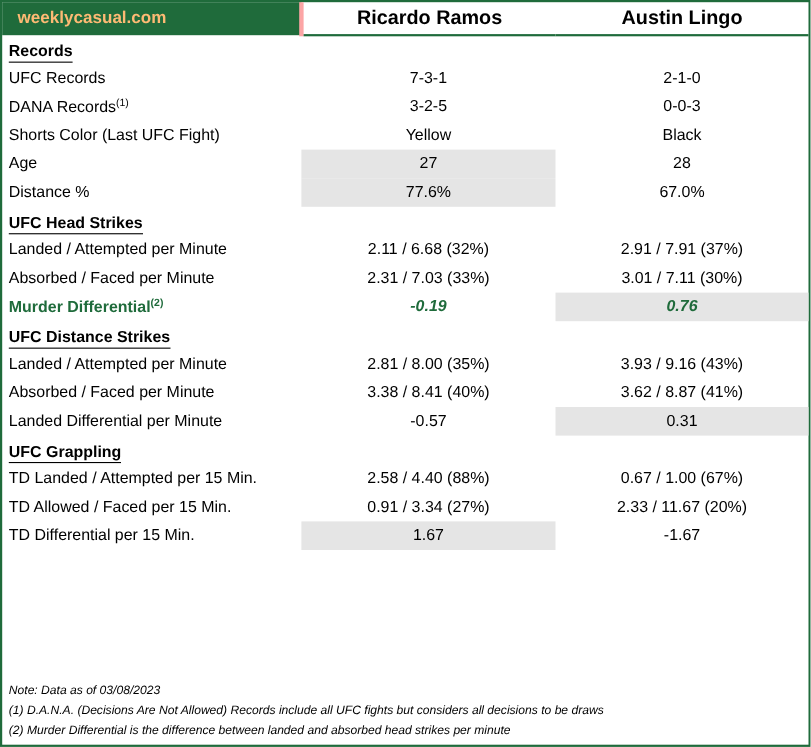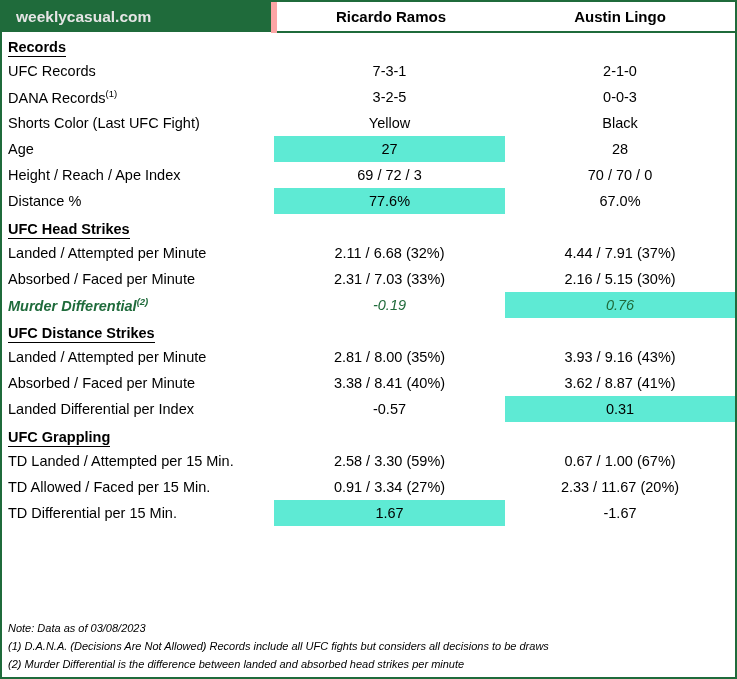--- a/index.html
+++ b/index.html
@@ -38,56 +38,55 @@
     vertical-align: middle;
     white-space: nowrap;
   }
   td.label { text-align: left; }
   td.val { text-align: center; }
 
   
   tr.header-row { height: 30px; }
   td.brand {
     background: #1f6b3b;
-    color: #e5e5e5;
+    color: #fdba74;
     font-weight: bold;
     font-size: 15.5px;
     padding-left: 14px;
-    border-right: 6px solid #fca5a5;
+    border-right: 4px solid #fca5a5;
   }
   td.fighter {
     text-align: center;
     font-weight: bold;
-    font-size: 15px;
+    font-size: 18px;
     border-bottom: 2px solid #1f6b3b;
   }
 
   
   td.section {
     font-weight: bold;
     font-size: 14.5px;
     padding-top: 4px;
   }
   td.section span.u {
     border-bottom: 1.5px solid #000;
     padding-bottom: 1px;
     text-align: center;
   }
 
-  .hl { background: #5eead4; }
+  .hl { background: #e5e5e5; }
 
   .murder {
     color: #1f6b3b;
-    font-style: italic;
     font-weight: bold;
   }
   .murder-val {
     color: #1f6b3b;
     font-style: italic;
-    font-weight: normal;
+    font-weight: bold;
   }
   sup { font-size: 9.5px; vertical-align: super; }
 
   
   .notes {
     position: absolute;
     left: 0;
     bottom: 4px;
     width: 100%;
     padding-left: 6px;
@@ -134,43 +133,38 @@
           <td class="label"><span>Shorts Color (Last UFC Fight)</span></td>
           <td class="val">Yellow</td>
           <td class="val">Black</td>
         </tr>
         <tr>
           <td class="label"><span>Age</span></td>
           <td class="val hl">27</td>
           <td class="val">28</td>
         </tr>
         <tr>
-          <td class="label"><span>Height / Reach / Ape Index</span></td>
-          <td class="val">69 / 72 / 3</td>
-          <td class="val">70 / 70 / 0</td>
-        </tr>
-        <tr>
           <td class="label"><span>Distance %</span></td>
           <td class="val hl">77.6%</td>
           <td class="val">67.0%</td>
         </tr>
         <tr>
           <td class="section label"><span class="u">UFC Head Strikes</span></td>
           <td></td>
           <td></td>
         </tr>
         <tr>
           <td class="label"><span>Landed / Attempted per Minute</span></td>
           <td class="val">2.11 / 6.68 (32%)</td>
-          <td class="val">4.44 / 7.91 (37%)</td>
+          <td class="val">2.91 / 7.91 (37%)</td>
         </tr>
         <tr>
           <td class="label"><span>Absorbed / Faced per Minute</span></td>
           <td class="val">2.31 / 7.03 (33%)</td>
-          <td class="val">2.16 / 5.15 (30%)</td>
+          <td class="val">3.01 / 7.11 (30%)</td>
         </tr>
         <tr>
           <td class="label murder"><span>Murder Differential</span><sup>(2)</sup></td>
           <td class="val murder-val">-0.19</td>
           <td class="val hl murder-val">0.76</td>
         </tr>
         <tr>
           <td class="section label"><span class="u">UFC Distance Strikes</span></td>
           <td></td>
           <td></td>
@@ -179,32 +173,32 @@
           <td class="label"><span>Landed / Attempted per Minute</span></td>
           <td class="val">2.81 / 8.00 (35%)</td>
           <td class="val">3.93 / 9.16 (43%)</td>
         </tr>
         <tr>
           <td class="label"><span>Absorbed / Faced per Minute</span></td>
           <td class="val">3.38 / 8.41 (40%)</td>
           <td class="val">3.62 / 8.87 (41%)</td>
         </tr>
         <tr>
-          <td class="label"><span>Landed Differential per Index</span></td>
+          <td class="label"><span>Landed Differential per Minute</span></td>
           <td class="val">-0.57</td>
           <td class="val hl">0.31</td>
         </tr>
         <tr>
           <td class="section label"><span class="u">UFC Grappling</span></td>
           <td></td>
           <td></td>
         </tr>
         <tr>
           <td class="label"><span>TD Landed / Attempted per 15 Min.</span></td>
-          <td class="val">2.58 / 3.30 (59%)</td>
+          <td class="val">2.58 / 4.40 (88%)</td>
           <td class="val">0.67 / 1.00 (67%)</td>
         </tr>
         <tr>
           <td class="label"><span>TD Allowed / Faced per 15 Min.</span></td>
           <td class="val">0.91 / 3.34 (27%)</td>
           <td class="val">2.33 / 11.67 (20%)</td>
         </tr>
         <tr>
           <td class="label"><span>TD Differential per 15 Min.</span></td>
           <td class="val hl">1.67</td>

